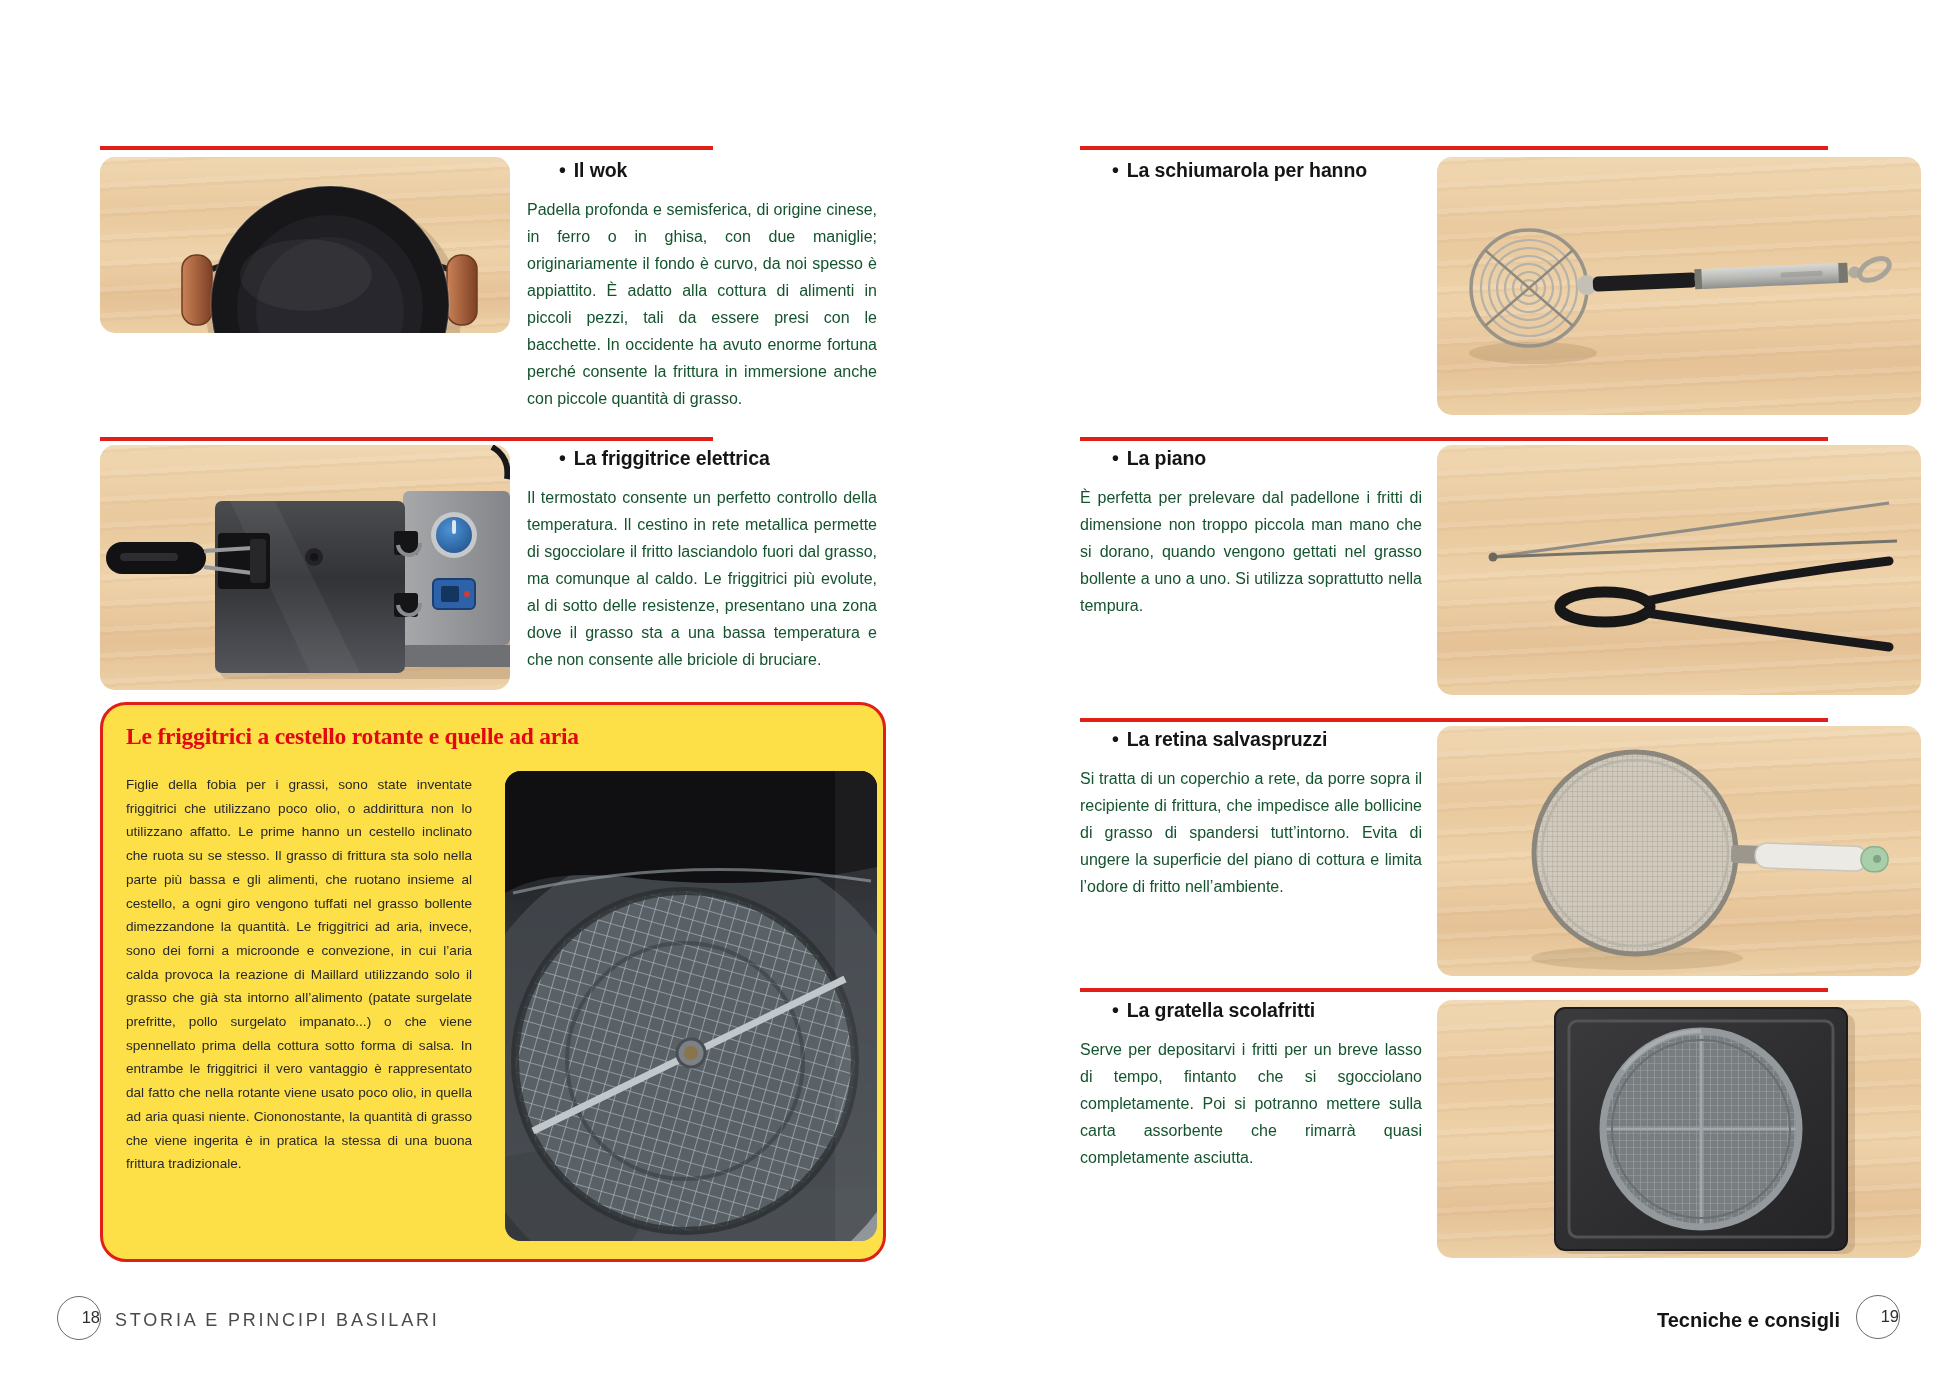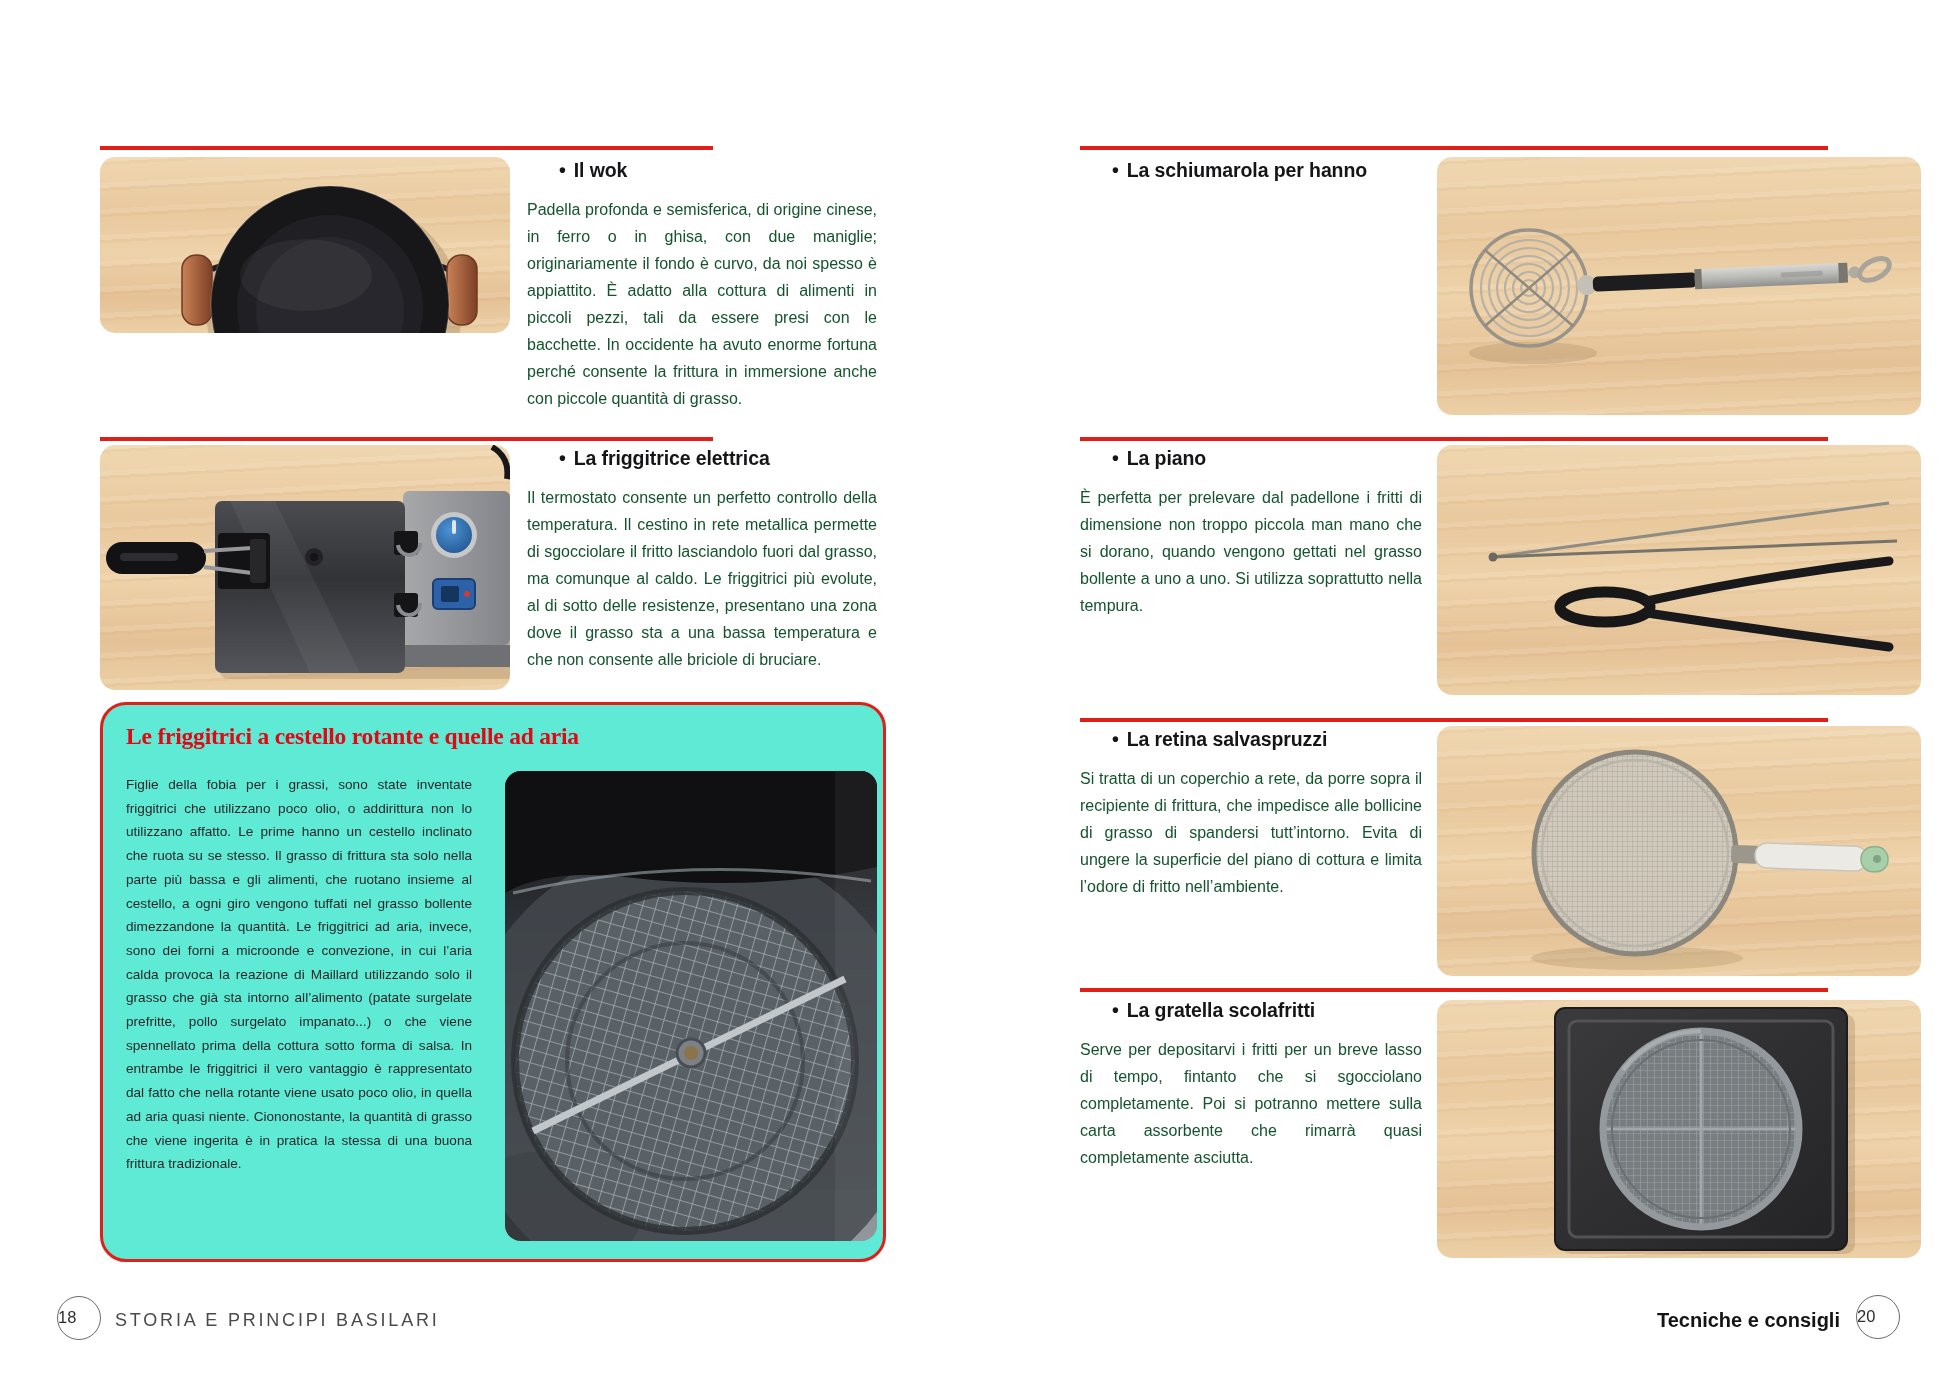--- a/index.html
+++ b/index.html
@@ -31,21 +31,21 @@
     letter-spacing:-0.1px; line-height:24px; margin-bottom:14px;margin-left:32px;
   }
   .sec-text h3 .bullet { margin-right:8px; }
   .sec-text p {
     font-size:16px; line-height:27px; text-align:justify;
     color:#14532d; hyphens:auto;
   }
 
   .featurebox {
     position:absolute; border:3px solid var(--red,#df1f18);
-    border-radius:26px; background:#5eead4;
+    border-radius:26px; background:#fde047;
   }
   .featurebox h2 {
     position:absolute; left:23px; top:18px;
     font-family:"Liberation Serif", serif; font-weight:600;
     font-size:23.5px; letter-spacing:-0.2px; color:var(--title-red,#e30613);
     white-space:nowrap;
   }
   .featurebox .boxbody {
     position:absolute; left:23px; top:68px; width:346px;
     font-size:13.6px; line-height:23.7px; text-align:justify; color:#28282b;
@@ -53,21 +53,21 @@
   }
   .boxphoto {
     position:absolute; left:402px; top:66px; width:372px; height:470px;
     border-radius:16px; overflow:hidden;
     background:linear-gradient(180deg,#17171a 0%,#2c2f33 32%,#53585d 66%,#868b8f 100%);
   }
   .boxphoto svg { display:block; width:100%; height:100%; }
 
   .pagenum {
     position:absolute; width:44px; height:44px; border:1.5px solid #6b6b6b;
-    border-radius:50%; text-align:left; line-height:41px;
+    border-radius:50%; text-align:right; line-height:41px;
     font-size:16.5px; color:#2e2e2e;
   }
   .footer-label-left {
     position:absolute; left:115px; top:1310px;
     font-size:18px; font-weight:500; letter-spacing:2.8px; color:#4a4a4a;
   }
   .footer-label-right {
     position:absolute; left:1600px; top:1309px; width:240px; text-align:right;
     font-size:20px; font-weight:700; color:#141414;
   }
@@ -282,15 +282,15 @@
       <line x1="264" y1="31" x2="264" y2="227" stroke="#a2a8ab" stroke-width="3"></line>
       <circle cx="264" cy="129" r="98" fill="none" stroke="#93999c" stroke-width="7"></circle>
       <circle cx="264" cy="129" r="89" fill="none" stroke="#6a6f72" stroke-width="2"></circle>
       <path d="M186 70 A 98 98 0 0 1 264 31" stroke="#ffffff" stroke-width="4" fill="none" opacity=".2"></path>
     </svg>
   </figure>
 
   <div class="pagenum" style="left:57px;top:1296px"><span>18</span></div>
   <div class="footer-label-left">STORIA E PRINCIPI BASILARI</div>
   <div class="footer-label-right">Tecniche e consigli</div>
-  <div class="pagenum" style="left:1856px;top:1295px"><span>20</span></div>
+  <div class="pagenum" style="left:1856px;top:1295px"><span>19</span></div>
 
 </div>
 
 </body></html>

